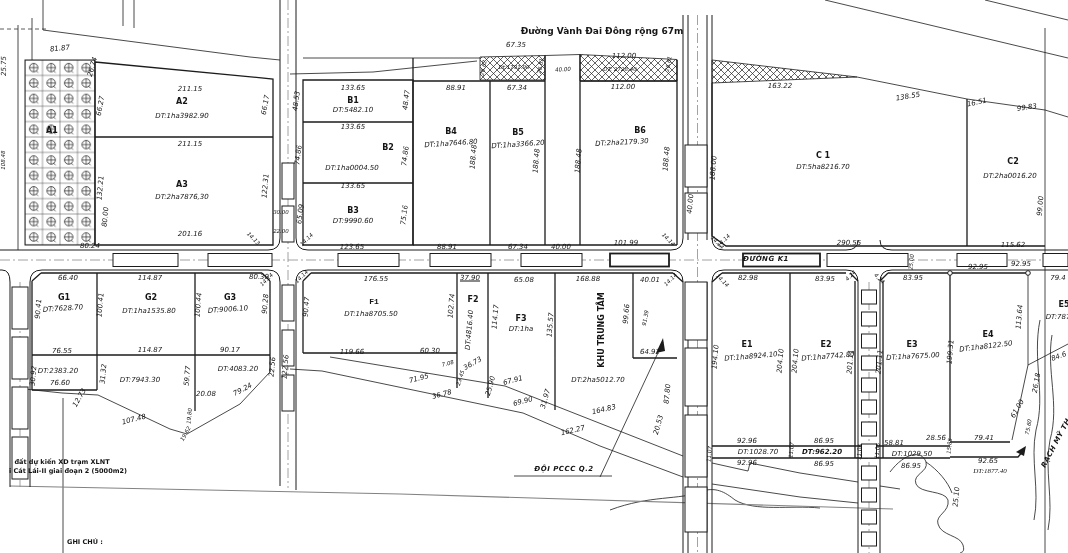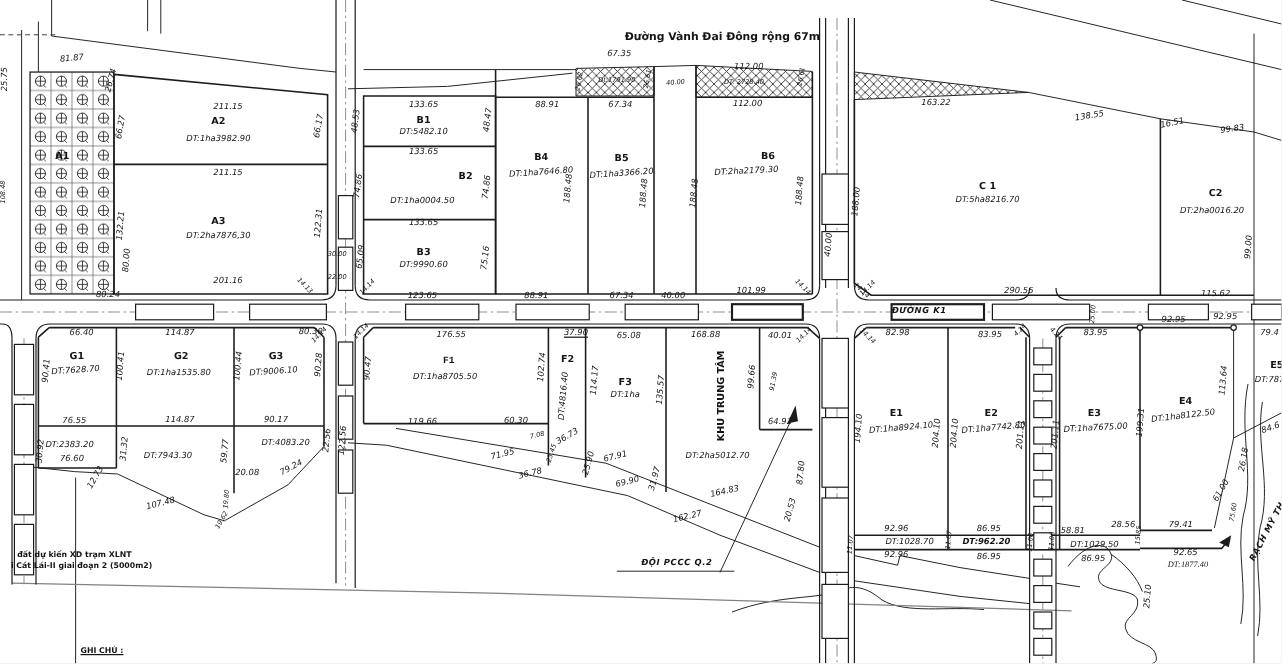--- a/index.html
+++ b/index.html
@@ -262,21 +262,21 @@
       <span class="lbl b" style="left: 374px; top: 301px; font-family: Liberation Mono, monospace;">F1</span>
       <span class="lbl" style="left: 371px; top: 314px;">DT:1ha8705.50</span>
       <span class="lbl" style="left: 307px; top: 307px; transform: translate(-50%, -50%) rotate(-85deg);">90.47</span>
       <span class="lbl" style="left: 452px; top: 306px; transform: translate(-50%, -50%) rotate(-85deg);">102.74</span>
       <span class="lbl" style="left: 352px; top: 352px;">119.66</span>
       <span class="lbl" style="left: 430px; top: 351px;">60.30</span>
       <span class="lbl s" style="left: 448px; top: 364px; transform: translate(-50%, -50%) rotate(-14deg);">7.08</span>
       <span class="lbl" style="left: 419px; top: 379px; transform: translate(-50%, -50%) rotate(-14deg);">71.95</span>
       <span class="lbl s" style="left: 461px; top: 378px; transform: translate(-50%, -50%) rotate(-72deg);">23.45</span>
       <span class="lbl" style="left: 442px; top: 395px; transform: translate(-50%, -50%) rotate(-14deg);">36.78</span>
-      <span class="lbl" style="left: 480px; top: 278px; text-decoration: underline;">37.90</span>
+      <span class="lbl" style="left: 470px; top: 278px; text-decoration: underline;">37.90</span>
       <span class="lbl b" style="left: 473px; top: 299px;">F2</span>
       <span class="lbl" style="left: 470px; top: 330px; transform: translate(-50%, -50%) rotate(-85deg);">DT:4816.40</span>
       <span class="lbl" style="left: 473px; top: 364px; transform: translate(-50%, -50%) rotate(-30deg);">36.73</span>
       <span class="lbl" style="left: 491px; top: 386px; transform: translate(-50%, -50%) rotate(-75deg);">25.90</span>
       <span class="lbl" style="left: 496px; top: 317px; transform: translate(-50%, -50%) rotate(-85deg);">114.17</span>
       <span class="lbl" style="left: 524px; top: 280px;">65.08</span>
       <span class="lbl b" style="left: 521px; top: 318px;">F3</span>
       <span class="lbl" style="left: 521px; top: 329px;">DT:1ha</span>
       <span class="lbl" style="left: 513px; top: 381px; transform: translate(-50%, -50%) rotate(-14deg);">67.91</span>
       <span class="lbl" style="left: 523px; top: 402px; transform: translate(-50%, -50%) rotate(-14deg);">69.90</span>
@@ -337,15 +337,15 @@
       <span class="lbl" style="left: 988px; top: 461px;">92.65</span>
       <span class="lbl" style="left: 978px; top: 267px;">92.95</span>
       <span class="lbl" style="left: 1058px; top: 278px;">79.4</span>
       <span class="lbl b" style="left: 1064px; top: 304px;">E5</span>
       <span class="lbl" style="left: 1058px; top: 317px;">DT:787</span>
       <span class="lbl" style="left: 1059px; top: 357px; transform: translate(-50%, -50%) rotate(-20deg);">84.6</span>
       <span class="lbl rb" style="left: 1056px; top: 443px; transform: translate(-50%, -50%) rotate(-62deg);">RẠCH MỸ TH</span>
       <span class="lbl" style="left: 957px; top: 497px; transform: translate(-50%, -50%) rotate(-85deg);">25.10</span>
       <span class="lbl n" style="left: 62px; top: 462px;">đất dự kiến XD trạm XLNT</span>
       <span class="lbl n" style="left: 68px; top: 471px;">i Cát Lái-II giai đoạn 2 (5000m2)</span>
-      <span class="lbl n" style="left: 85px; top: 542px; text-decoration: underline;">GHI CHÚ :</span>
+      <span class="lbl n" style="left: 85px; top: 542px;">GHI CHÚ :</span>
     </div>
 </div>
 
 </body></html>

